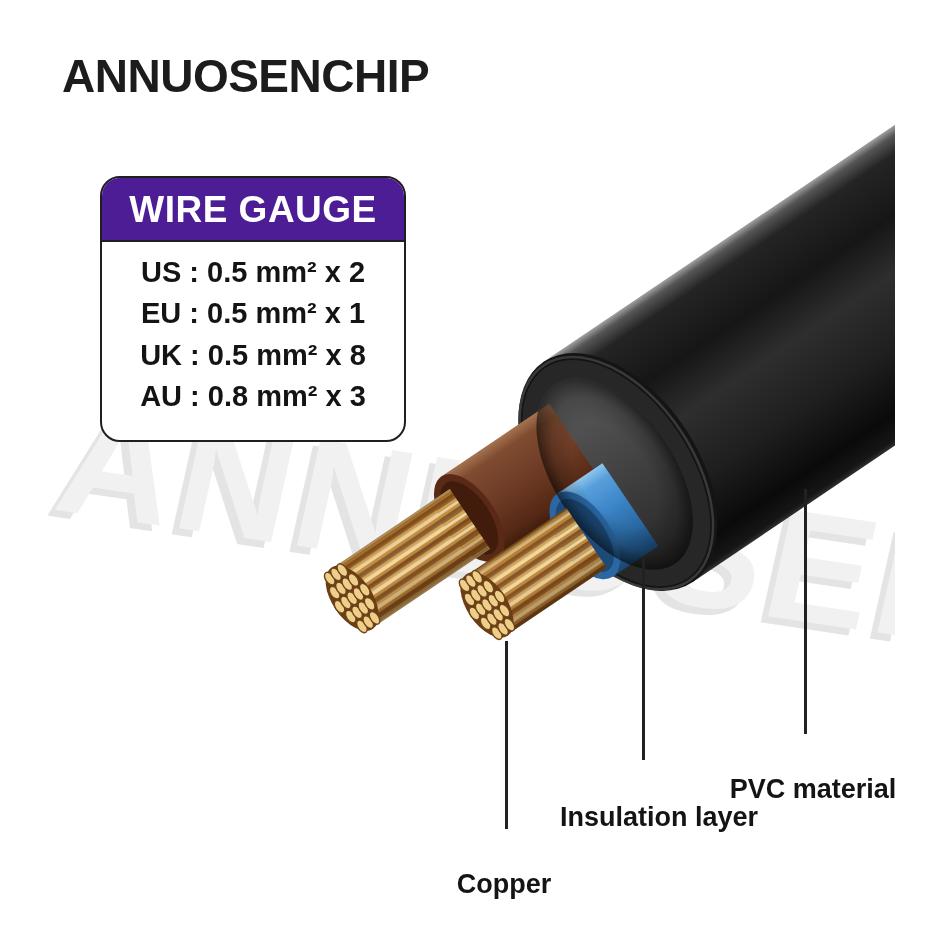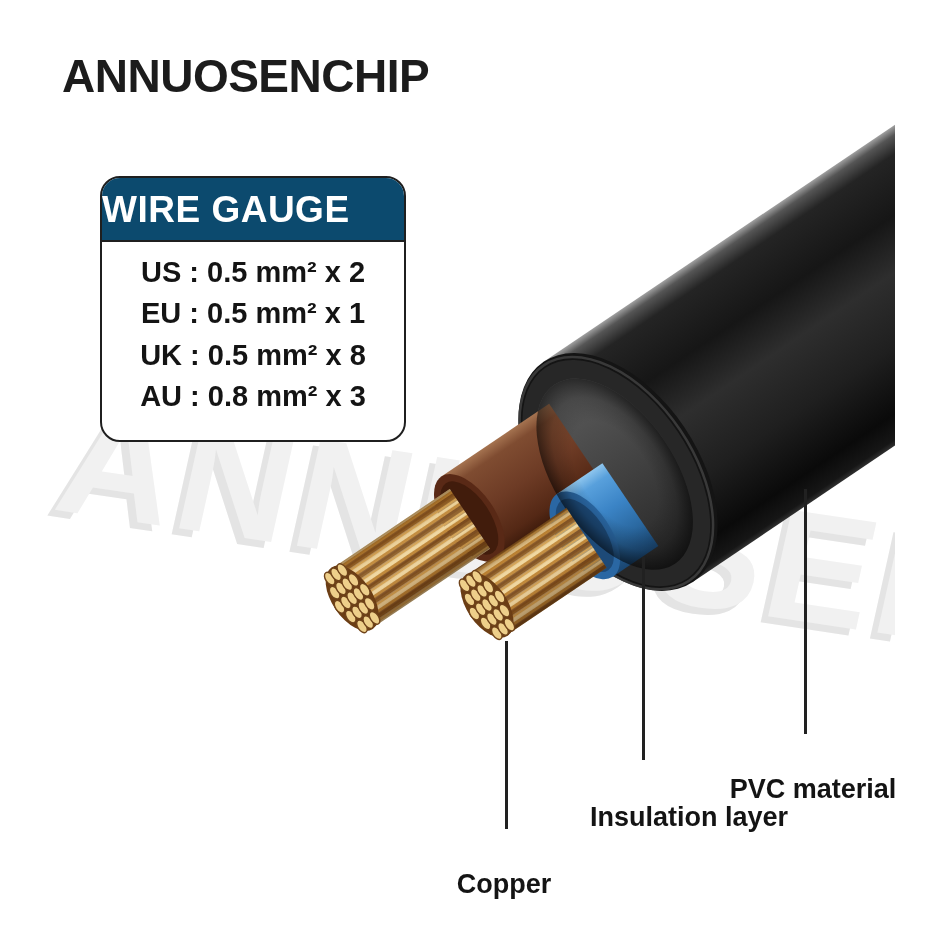--- a/index.html
+++ b/index.html
@@ -23,22 +23,22 @@
   }
   
   svg.cable{position:absolute;left:0;top:0;z-index:2;}
   
   .gauge-box{
     position:absolute;left:100px;top:176px;width:306px;height:266px;z-index:5;
     box-sizing:border-box;border:2px solid #1f1f1f;border-radius:20px;
     background:#ffffff;overflow:hidden;display:flex;flex-direction:column;
   }
   .gauge-header{
-    height:62px;flex:0 0 62px;background:#0c4a6e;border-bottom:2px solid #1f1f1f;
-    display:flex;align-items:center;
+    height:62px;flex:0 0 62px;background:#4c1d95;border-bottom:2px solid #1f1f1f;
+    display:flex;align-items:center;justify-content:center;
   }
   .gauge-title{
     color:#ffffff;font-size:37px;font-weight:bold;letter-spacing:0.5px;line-height:1;
   }
   .gauge-body{
     flex:1;display:flex;flex-direction:column;justify-content:space-evenly;
     padding:6px 0 18px;
   }
   .gauge-row{
     text-align:center;font-size:29px;font-weight:bold;color:#141414;line-height:1.1;
@@ -46,21 +46,21 @@
   
   .leader{position:absolute;width:3px;background:#212121;z-index:6;}
   .line-copper{left:505px;top:641px;height:188px;}
   .line-insulation{left:642px;top:557px;height:203px;}
   .line-pvc{left:804px;top:489px;height:245px;}
   .callout{
     position:absolute;z-index:6;font-size:27px;font-weight:bold;color:#141414;
     white-space:nowrap;transform:translateX(-50%);line-height:1;margin-top:40px;
   }
   .callout-copper{left:504px;top:831px;}
-  .callout-insulation{left:689px;top:764px;}
+  .callout-insulation{left:659px;top:764px;}
   .callout-pvc{left:813px;top:736px;}
 </style>
 </head>
 <body>
 
 <div id="canvas">
 
   <div class="brand">ANNUOSENCHIP</div>
 
   <div class="watermark">ANNUOSENCHIP</div>

